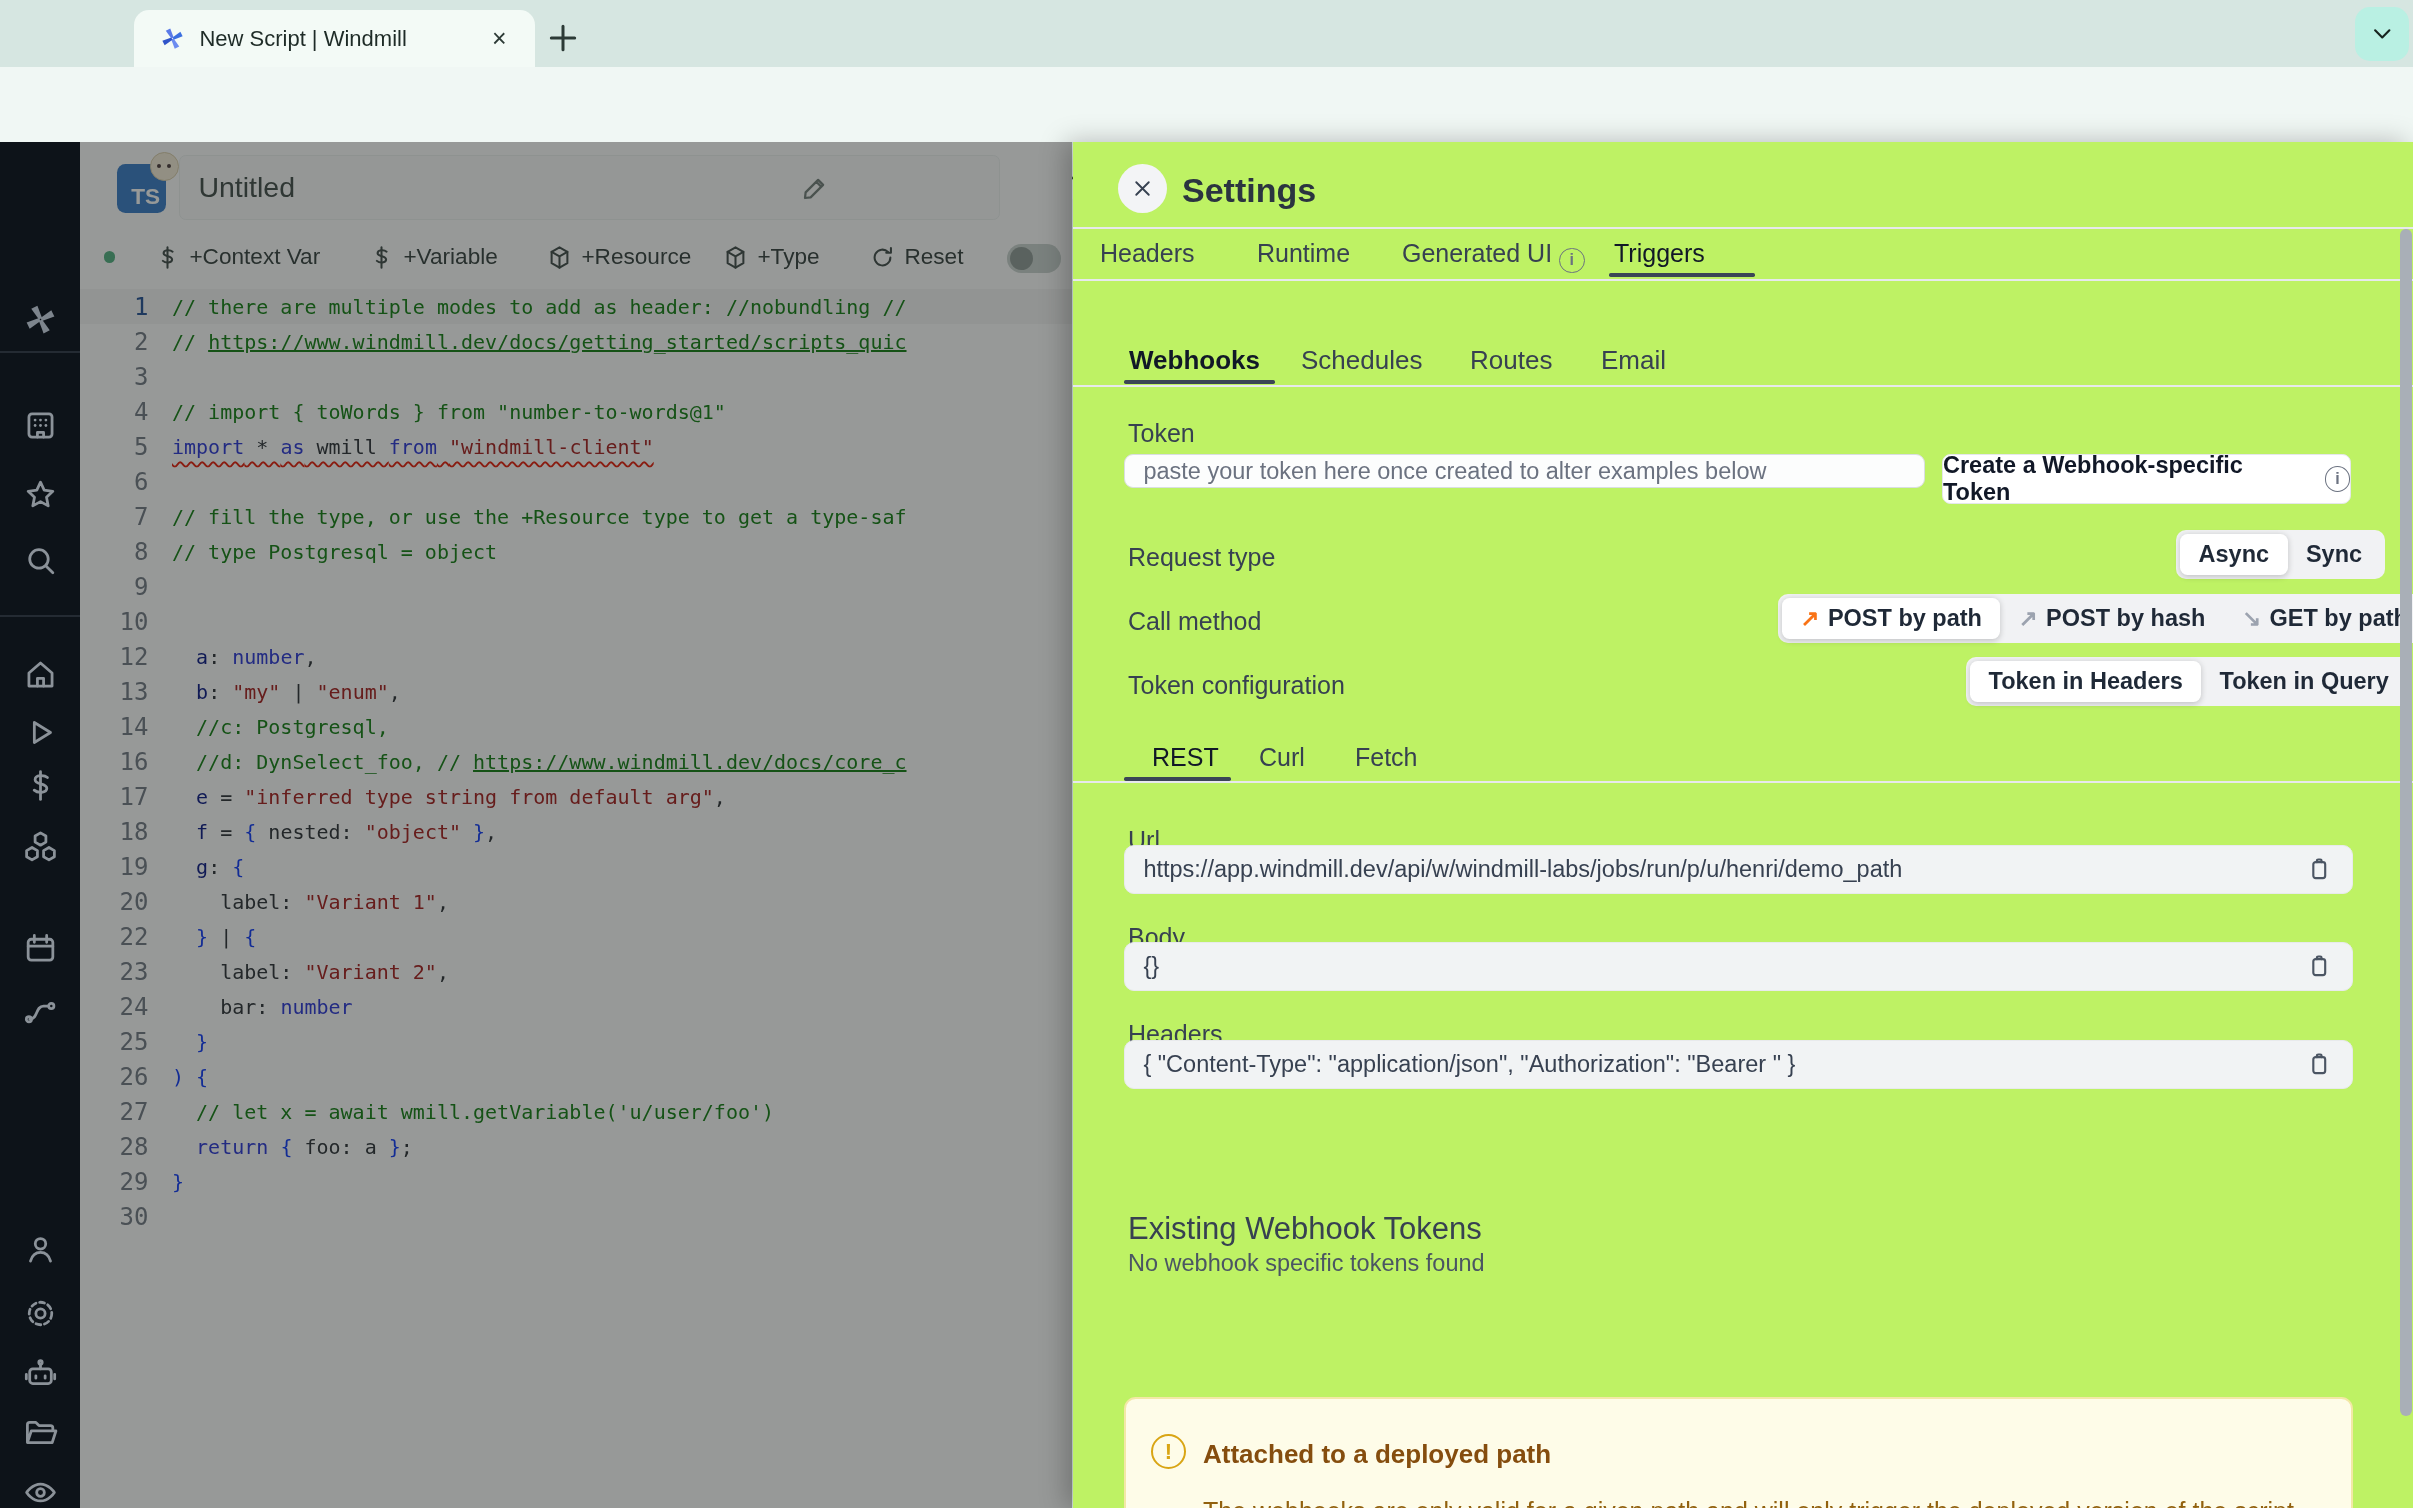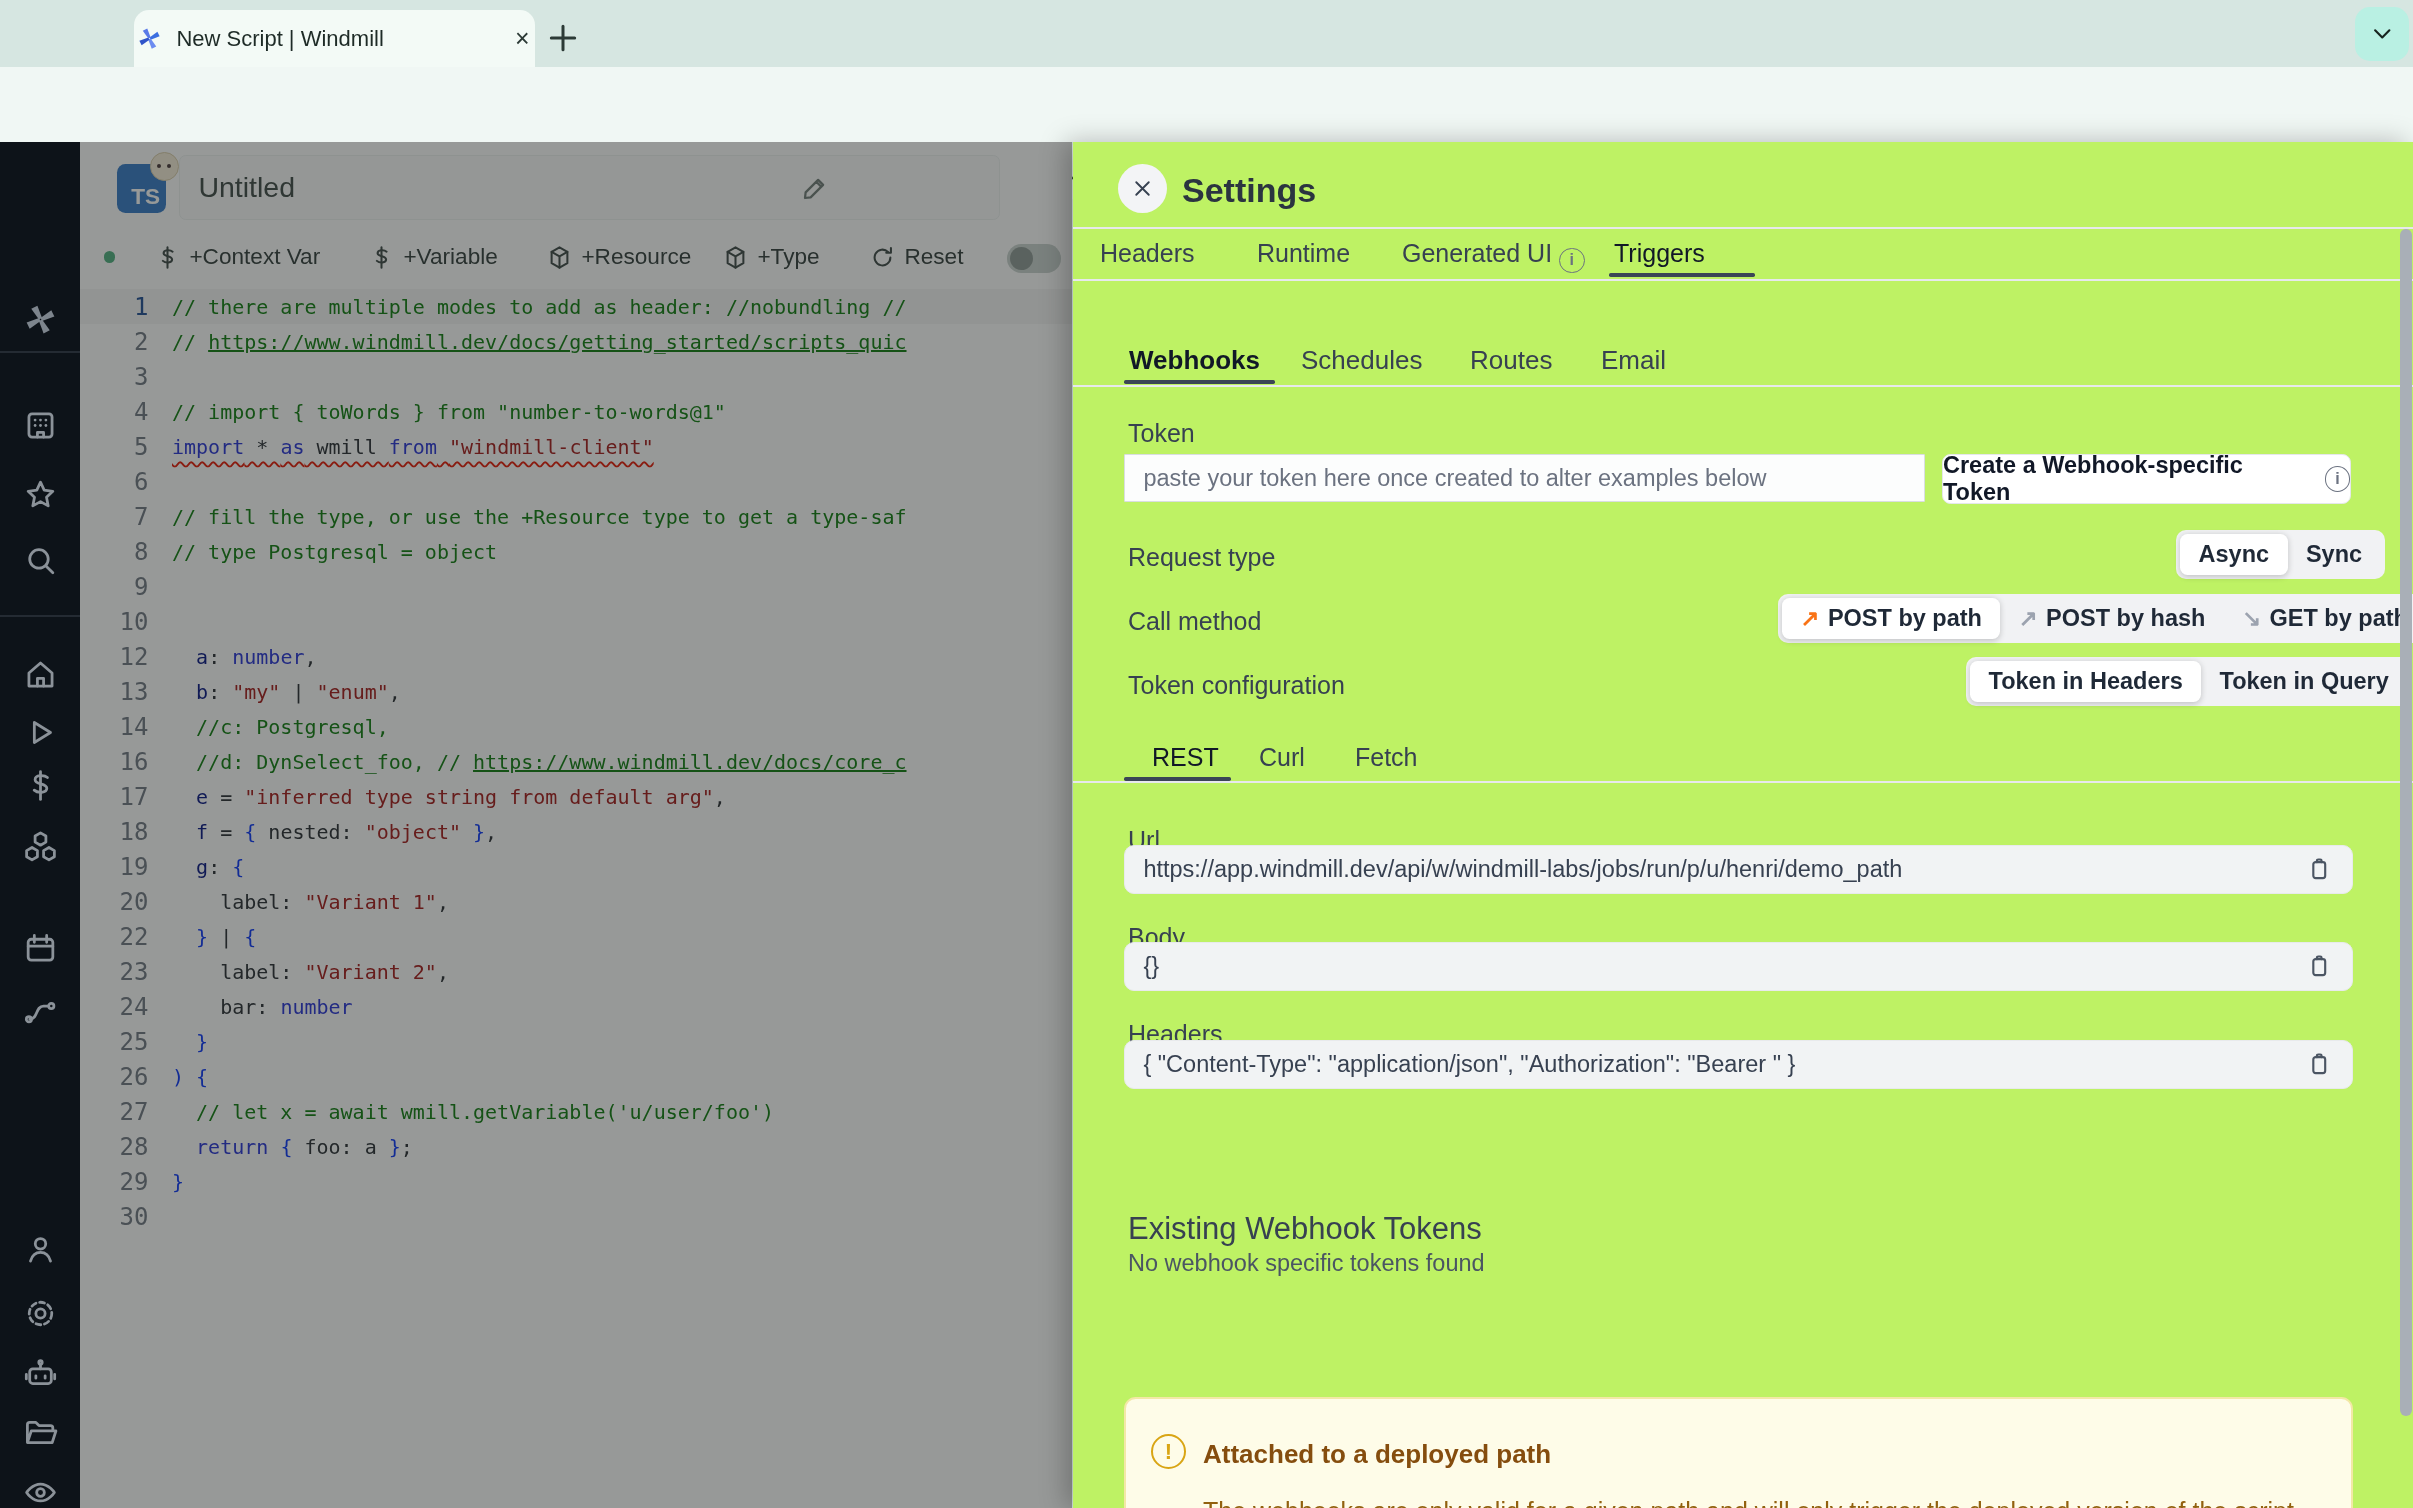--- a/index.html
+++ b/index.html
@@ -2,21 +2,21 @@
 <html style="font-size:13.4px"><head>
 <meta charset="utf-8">
 <style>
   html,body{margin:0;padding:0;width:2413px;height:1508px;overflow:hidden;
     font-family:"Liberation Sans",sans-serif;background:#d6e6e1;}
   #app{position:relative;width:2413px;height:1508px}
 
   
   #chrome{position:absolute;left:0;top:0;width:2413px;height:142px;background:#d6e6e1}
   #tab{position:absolute;left:134px;top:10px;width:401px;height:57px;background:#f3faf6;
-    border-radius:15px 15px 0 0;display:flex;align-items:center;padding:0 2px;box-sizing:border-box}
+    border-radius:15px 15px 0 0;display:flex;align-items:center;padding:0 25px;box-sizing:border-box}
   #tab .fav{width:27px;height:27px;margin-right:13.4px}
   #tab .t{font-size:22px;color:#1e2b27;white-space:nowrap;overflow:hidden;flex:1}
   #tab .x{font-size:25px;color:#2c3a36;padding:0 3.4px}
   .newtab{position:absolute;left:543px;top:18.4px;width:40px;height:40px;color:#2c3a36}
   .winbtn{position:absolute;left:2355px;top:6.7px;width:54px;height:54px;background:#b9f0e3;
     border-radius:15px;display:flex;align-items:center;justify-content:center;color:#17231f}
   #toolbar{position:absolute;left:0;top:67px;width:2413px;height:75px;background:#f0f7f4}
   .navic{position:absolute;top:84px;width:42px;height:42px;color:#3c4a47}
   .navic.dis{color:#9cb3ac}
   #omni{position:absolute;left:203px;top:78px;width:1978px;height:54px;background:#dde9e5;
@@ -81,22 +81,22 @@
   .dtitle{position:absolute;left:109px;top:28.5px;font-size:34px;font-weight:700;color:#2b3440}
   .hdiv{position:absolute;left:0;width:1341px;height:1.7px;background:#e7e9ec}
   .mtab{position:absolute;top:97px;font-size:25px;color:#374151}
   .mtab.on{color:#111827}
   .uline{position:absolute;height:4.2px;background:#3b4656;border-radius:1.7px}
   .infoc{display:inline-flex;width:23.5px;height:23.5px;border:1.7px solid #6b7280;border-radius:50%;
     color:#6b7280;font-size:16px;align-items:center;justify-content:center;font-weight:700;vertical-align:-3.4px}
   .wtab{position:absolute;top:203px;font-size:26px;color:#374151}
   .wtab.on{font-weight:700;color:#111827}
   .slabel{position:absolute;left:55px;font-size:25px;color:#374151}
-  .tokeninput{position:absolute;left:51px;top:312px;width:801px;height:48px;background:#fcfdfd;
-    border:1.7px solid #d9dee1;border-radius:1px;display:flex;align-items:center;padding:0 18.4px;box-sizing:border-box}
+  .tokeninput{position:absolute;left:51px;top:312px;width:801px;height:34px;background:#fcfdfd;
+    border:1.7px solid #d9dee1;border-radius:9px;display:flex;align-items:center;padding:0 18.4px;box-sizing:border-box}
   .tokeninput .ph{font-size:23.5px;color:#6b7280;white-space:nowrap;overflow:hidden}
   .createbtn{position:absolute;left:869px;top:312px;width:409px;height:50px;background:#fff;
     border:1.7px solid #e5e7eb;border-radius:8.4px;display:flex;align-items:center;justify-content:center;
     gap:11.7px;font-size:23.5px;font-weight:600;color:#111827;box-sizing:border-box}
   .seg{position:absolute;background:#f1f2f4;border-radius:10px;display:flex;align-items:center;
     padding:4.2px;box-sizing:border-box;height:49px}
   .opt{font-size:23.5px;font-weight:600;color:#1f2937;padding:0 18.4px;height:41px;display:flex;
     align-items:center;gap:8.4px;border-radius:7.5px;white-space:nowrap}
   .opt.on{background:#fff;box-shadow:0 1.7px 6.7px rgba(0,0,0,.2)}
   .cmarrow{font-size:22.6px;color:#9ca3af}

